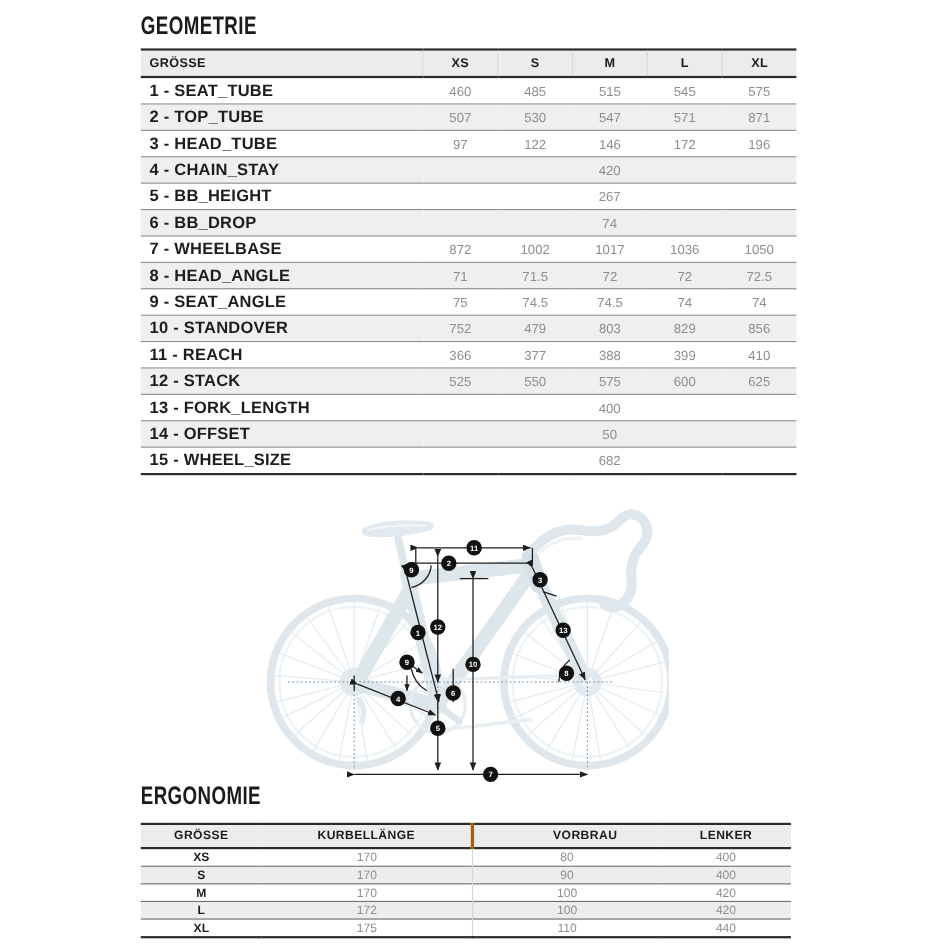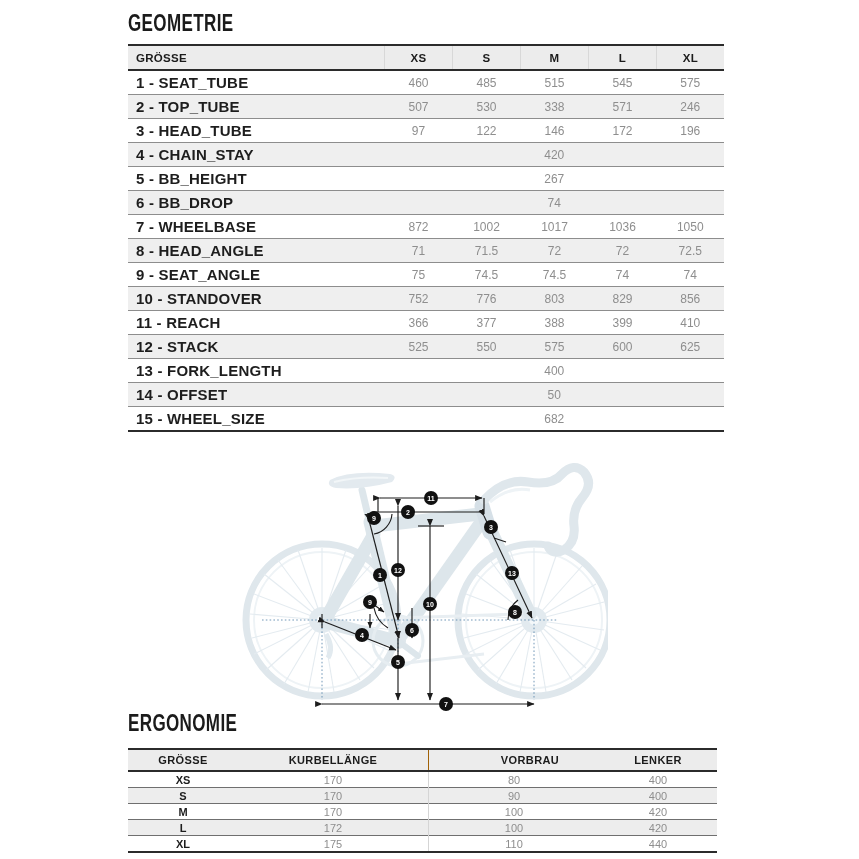--- a/index.html
+++ b/index.html
@@ -118,21 +118,21 @@
   }
   table.ergo thead th {
     background: #ececec;
     border-top: 2px solid #2b2b2b;
     border-bottom: 2px solid #2b2b2b;
     font-weight: bold;
     color: #1b1b1b;
     height: 20px;
     letter-spacing: 0.4px;
   }
-  table.ergo thead th.divider { border-left: 1px solid #a16207; padding-left: 32px; }
+  table.ergo thead th.divider { border-left: 3px solid #a16207; padding-left: 32px; }
   table.ergo tbody tr { border-bottom: 1px solid #6f6f6f; }
   table.ergo tbody tr.alt td { background: #ededed; }
   table.ergo tbody td.size {
     font-weight: bold;
     color: #1d1d1d;
   }
   table.ergo tbody td.val { color: #8e8e8e; }
   table.ergo tbody tr:last-child { border-bottom: 2px solid #2b2b2b; }
 </style>
 </head>
@@ -162,23 +162,23 @@
             <td class="val">460</td>
             <td class="val">485</td>
             <td class="val">515</td>
             <td class="val">545</td>
             <td class="val">575</td>
           </tr>
           <tr class="alt">
             <td class="lbl">2 - TOP_TUBE</td>
             <td class="val">507</td>
             <td class="val">530</td>
-            <td class="val">338</td>
+            <td class="val">547</td>
             <td class="val">571</td>
-            <td class="val">246</td>
+            <td class="val">871</td>
           </tr>
           <tr>
             <td class="lbl">3 - HEAD_TUBE</td>
             <td class="val">97</td>
             <td class="val">122</td>
             <td class="val">146</td>
             <td class="val">172</td>
             <td class="val">196</td>
           </tr>
           <tr class="alt">
@@ -213,21 +213,21 @@
             <td class="lbl">9 - SEAT_ANGLE</td>
             <td class="val">75</td>
             <td class="val">74.5</td>
             <td class="val">74.5</td>
             <td class="val">74</td>
             <td class="val">74</td>
           </tr>
           <tr class="alt">
             <td class="lbl">10 - STANDOVER</td>
             <td class="val">752</td>
-            <td class="val">776</td>
+            <td class="val">479</td>
             <td class="val">803</td>
             <td class="val">829</td>
             <td class="val">856</td>
           </tr>
           <tr>
             <td class="lbl">11 - REACH</td>
             <td class="val">366</td>
             <td class="val">377</td>
             <td class="val">388</td>
             <td class="val">399</td>

